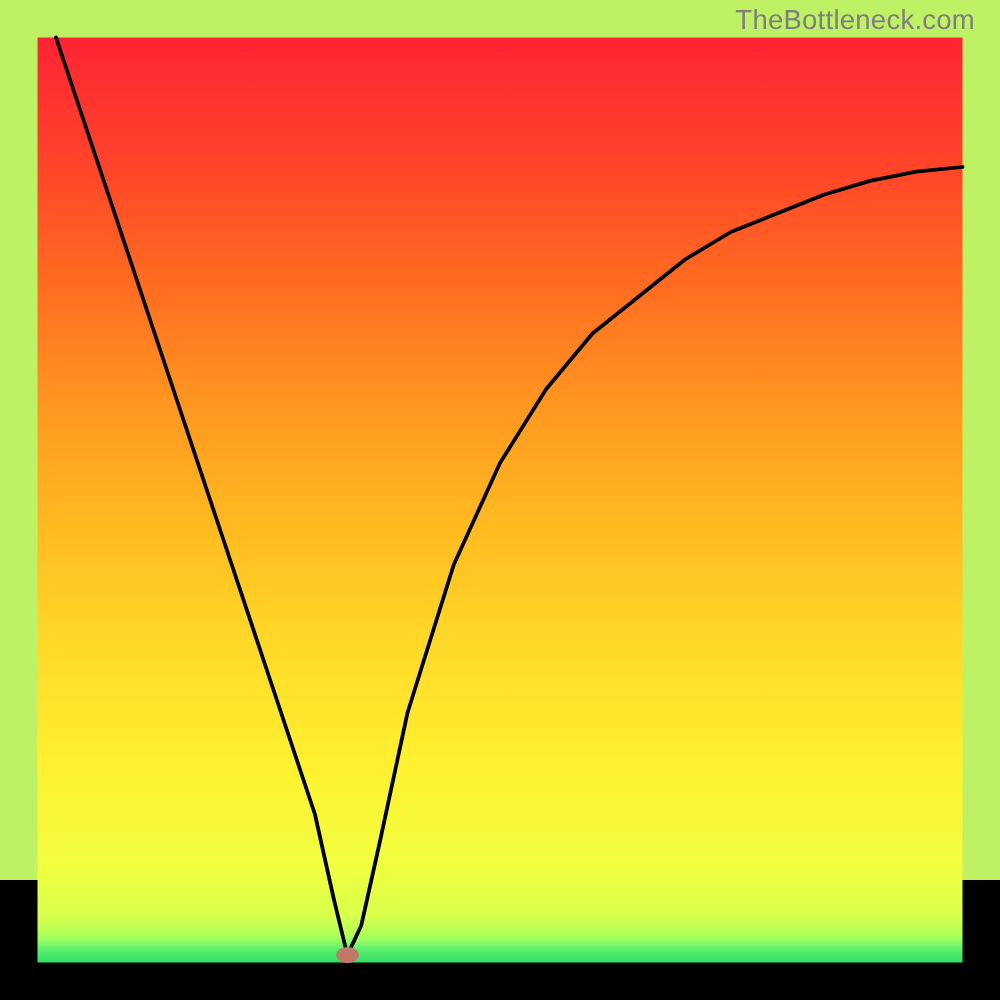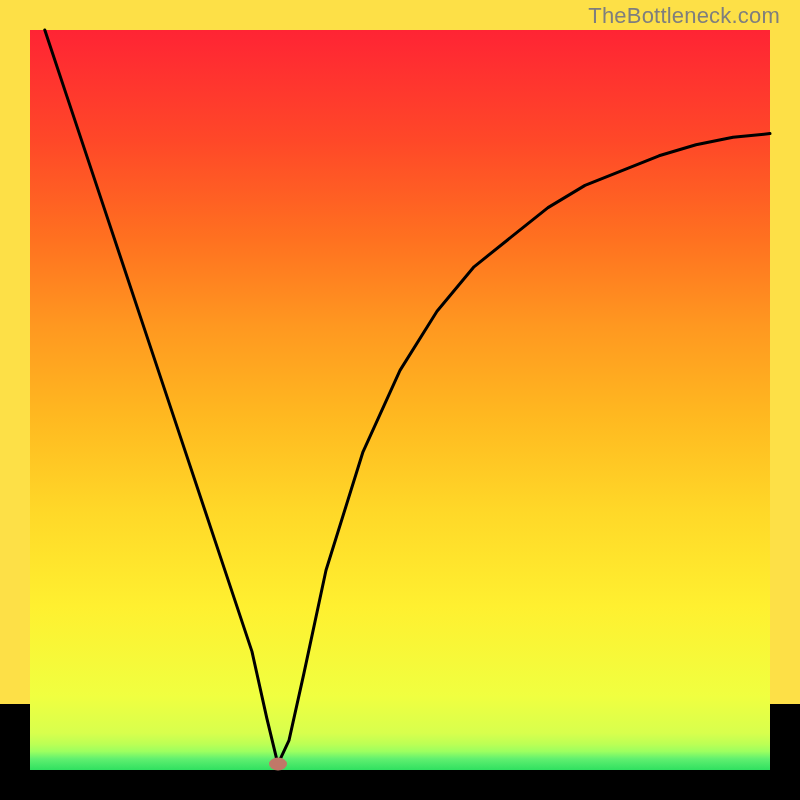--- a/index.html
+++ b/index.html
@@ -8,21 +8,21 @@
     width: 800px;
     height: 800px;
     overflow: hidden;
     background: #000;
     font-family: Arial, Helvetica, sans-serif;
   }
   .frame {
     position: relative;
     width: 800px;
     height: 704px;
-    background: #fde047;
+    background: #bef264;
   }
   .plot-area {
     position: absolute;
     left: 30px;
     top: 30px;
     width: 740px;
     height: 740px;
     background: linear-gradient(to top,
       #30e060 0%,
       #60f070 1.5%,

